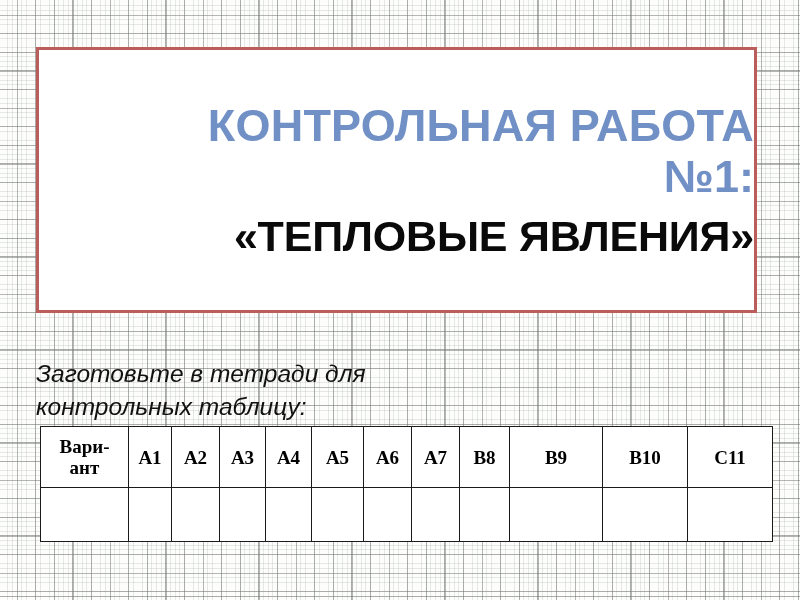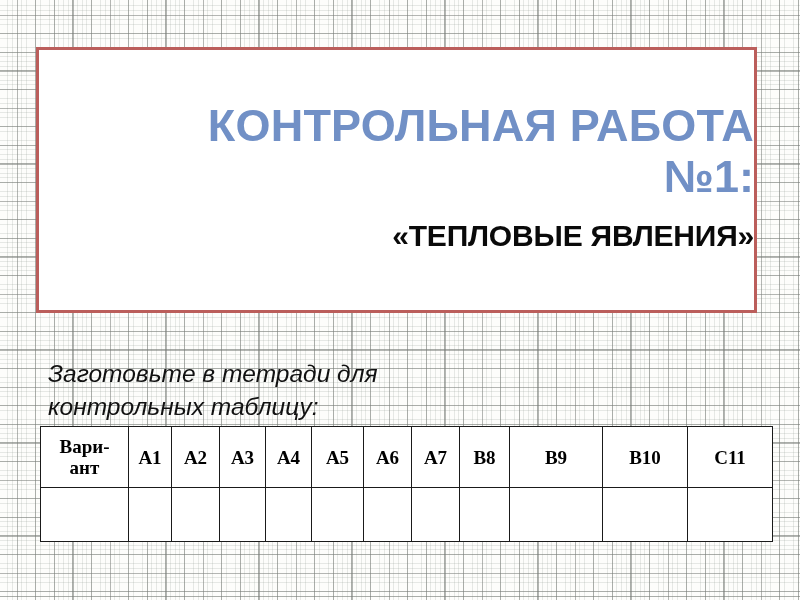--- a/index.html
+++ b/index.html
@@ -79,31 +79,31 @@
     font-family: "Liberation Sans", sans-serif;
     font-weight: bold;
     font-size: 45px;
     line-height: 52px;
     white-space: nowrap;
   }
   .title-line-3 {
     color: #0a0a0a;
     font-family: "Liberation Sans", sans-serif;
     font-weight: bold;
-    font-size: 30px;
+    font-size: 43px;
     line-height: 56px;
     letter-spacing: -0.2px;
     white-space: nowrap;
     margin-top: 5px;
   }
 
   
   #instruction {
     position: absolute;
-    left: 48px;
+    left: 36px;
     top: 357px;
     width: 470px;
     color: #111111;
     font-family: "Liberation Sans", sans-serif;
     font-style: italic;
     font-size: 24.5px;
     line-height: 33px;
   }
 
   

